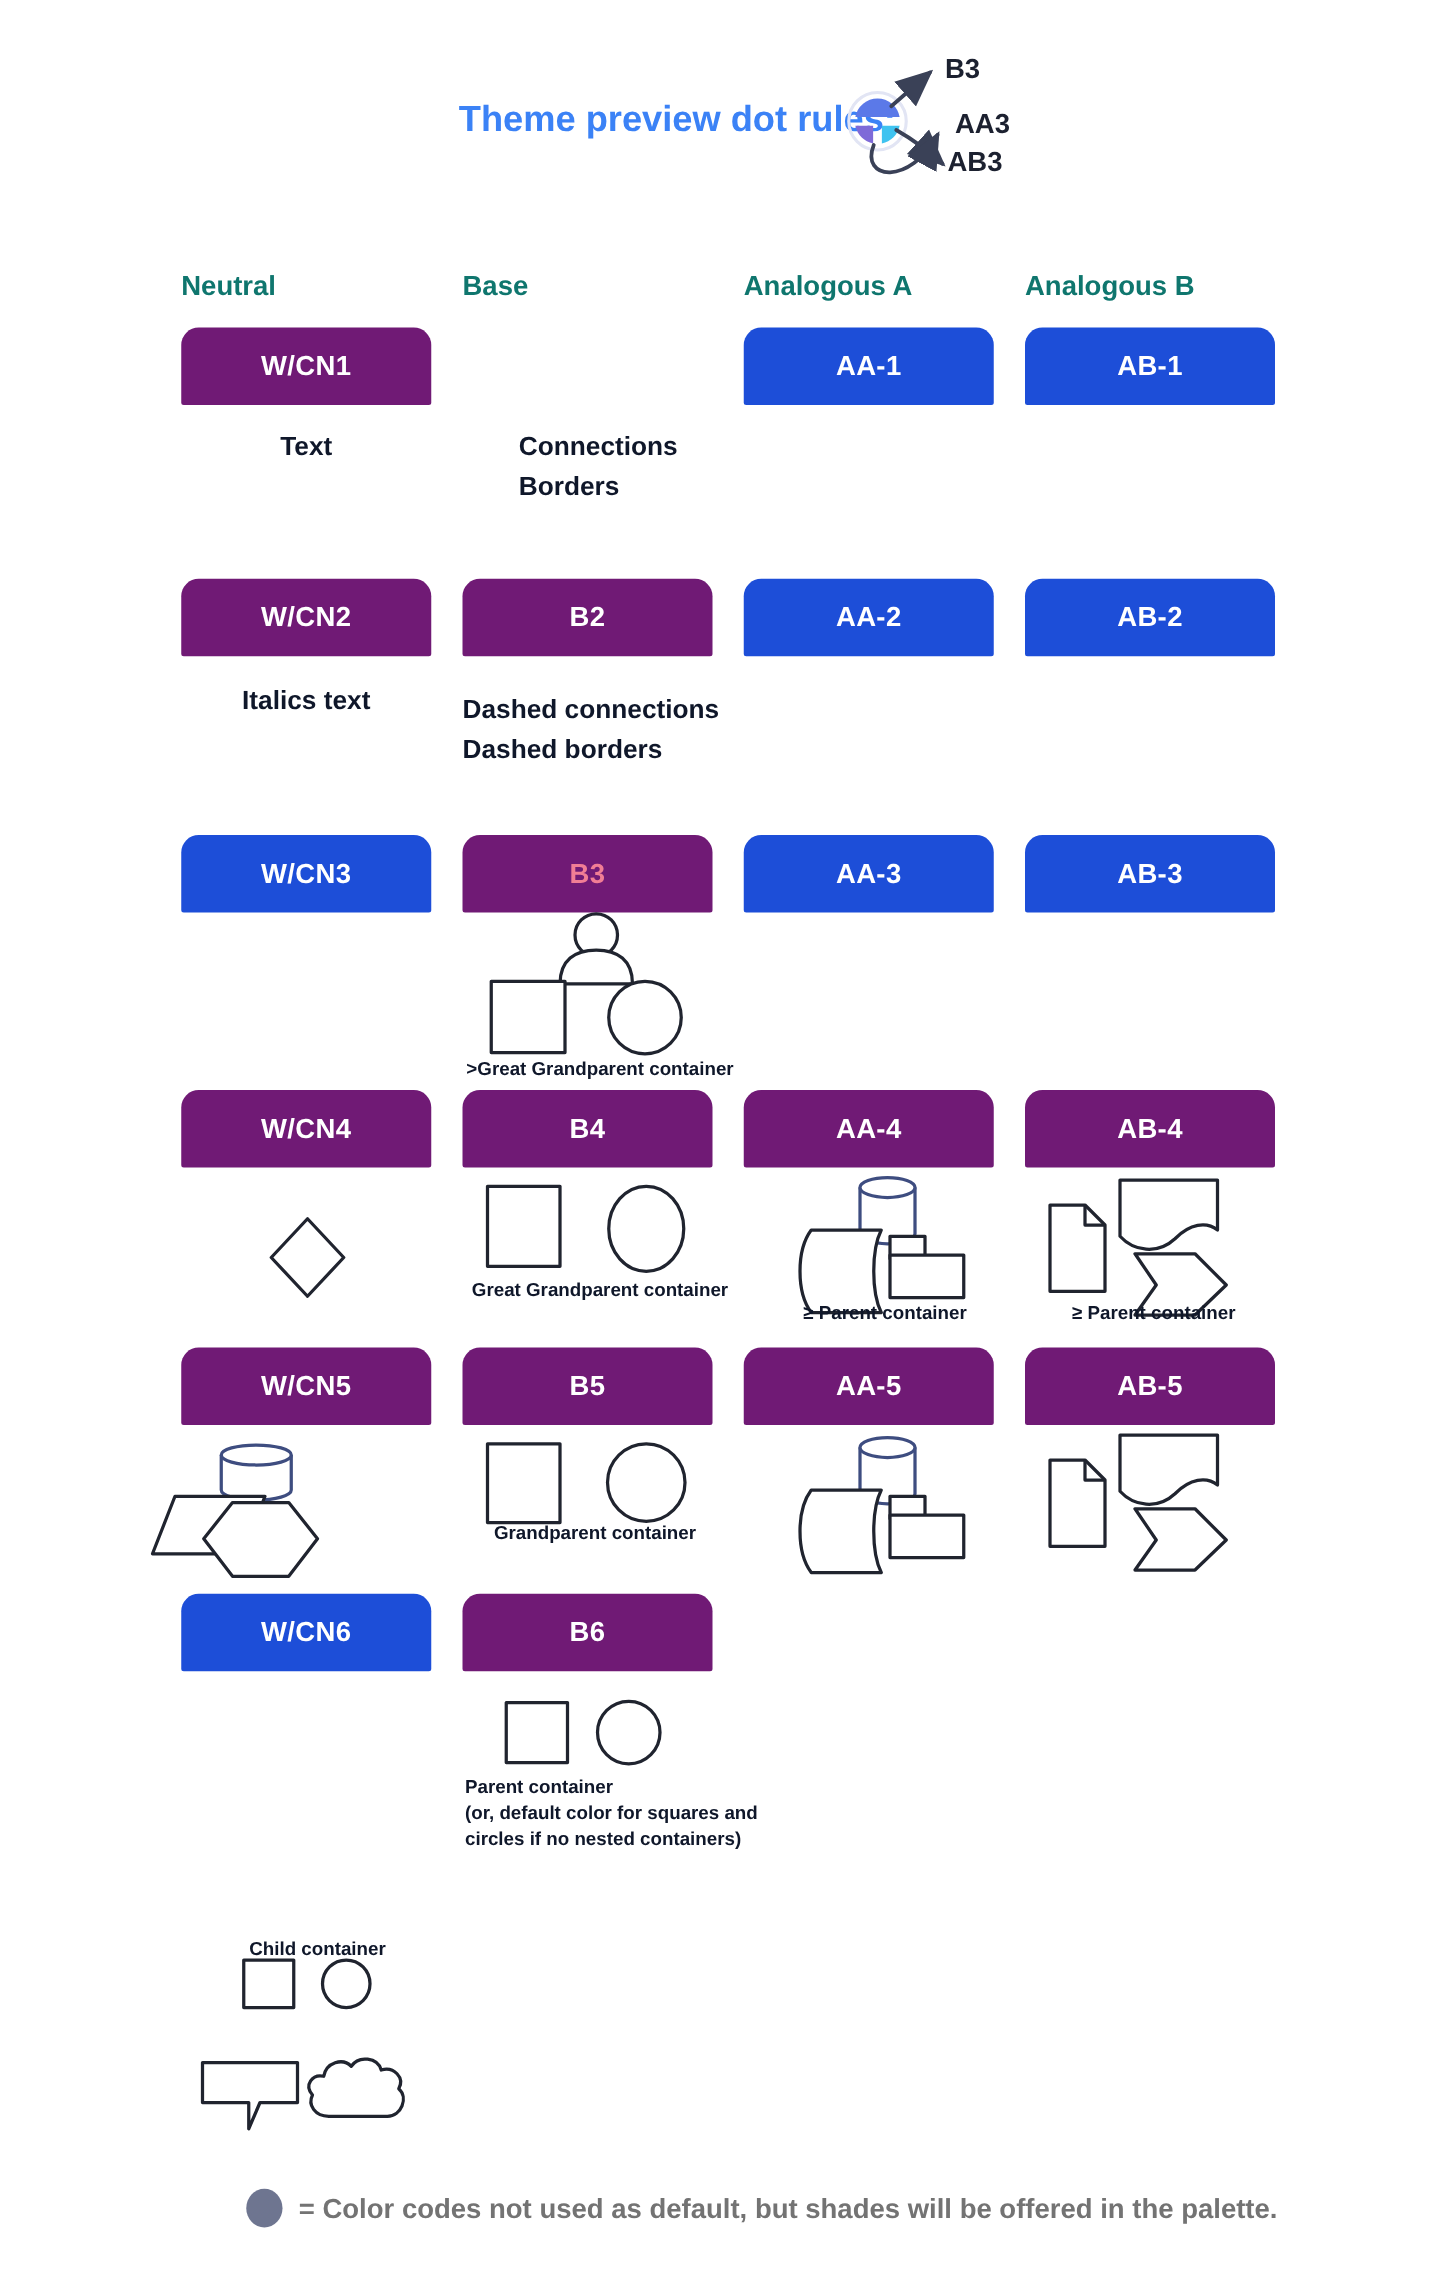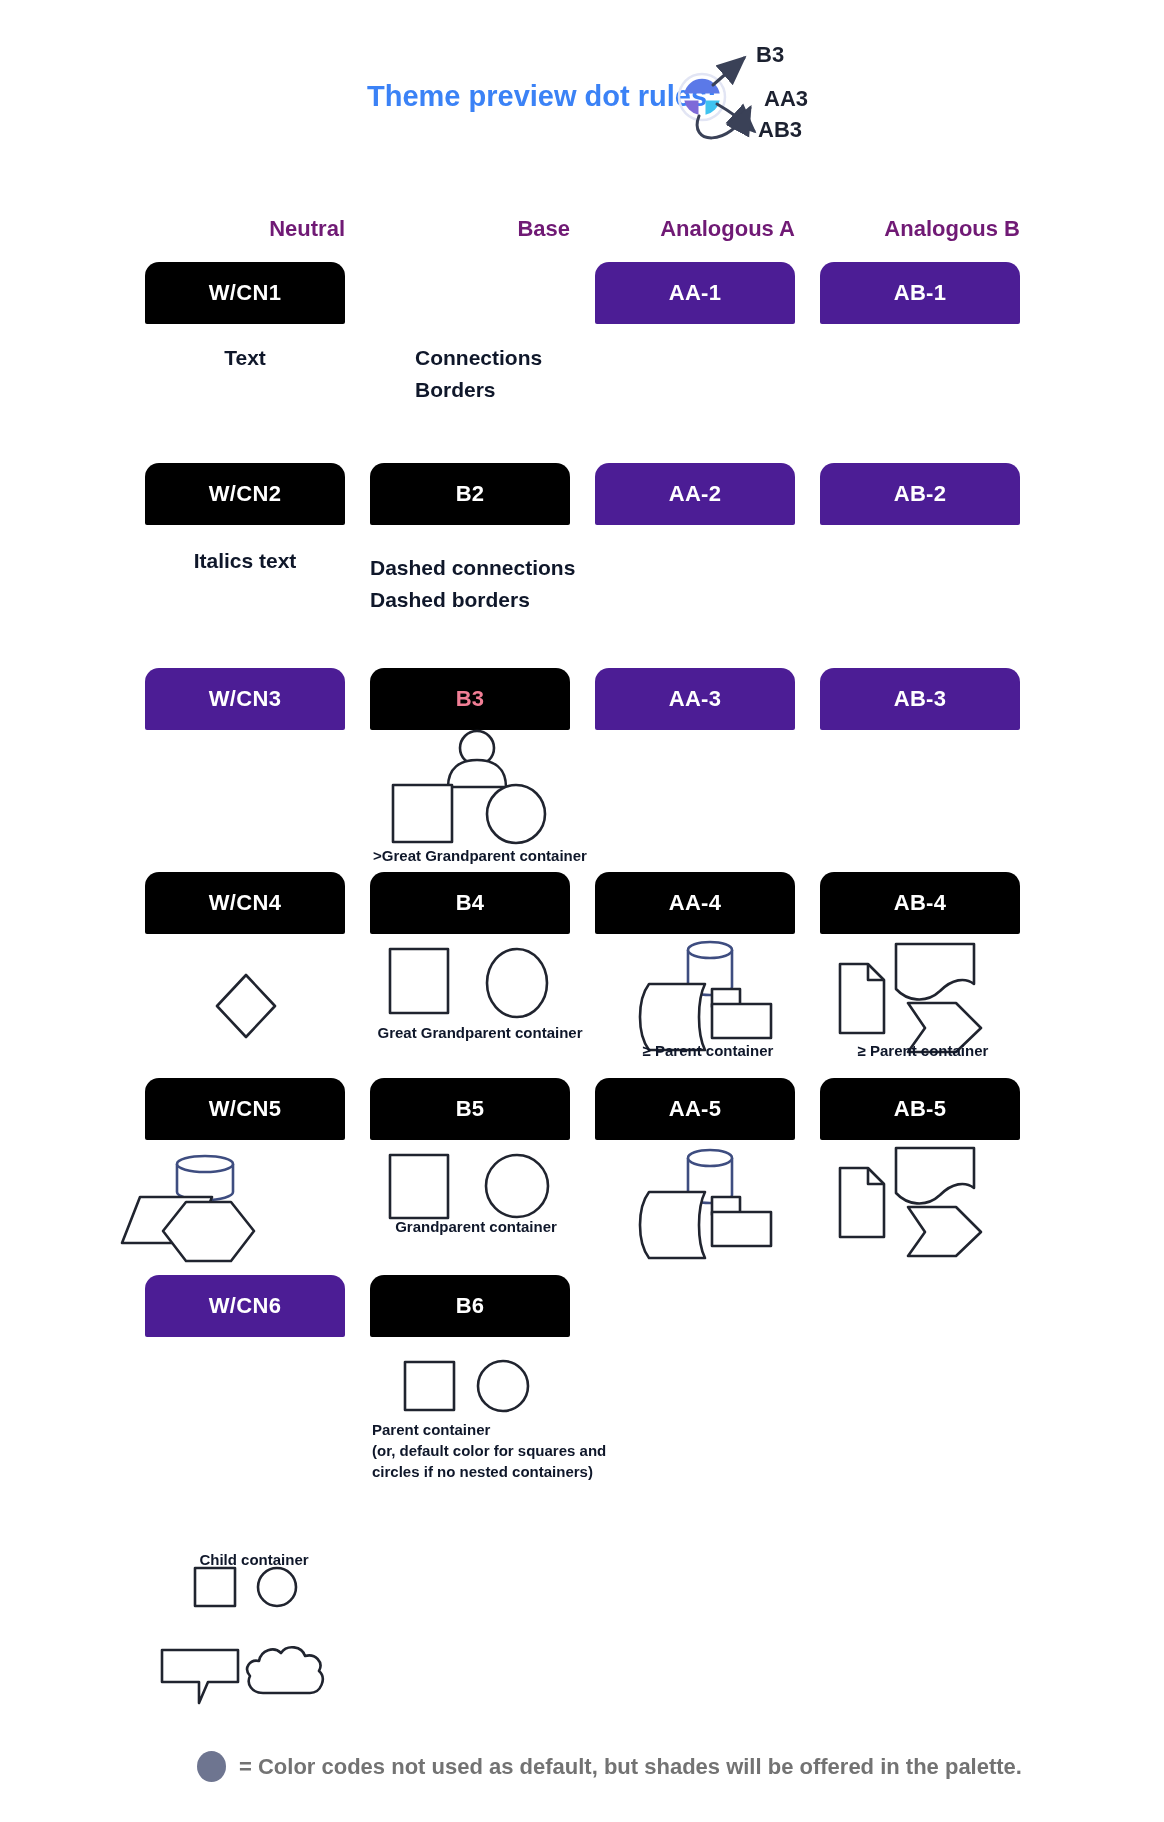--- a/index.html
+++ b/index.html
@@ -2,28 +2,28 @@
 <html><head>
 <meta charset="utf-8">
 <style>
   html,body{margin:0;padding:0;background:#fff}
   #canvas{position:relative;width:1164px;height:1822px;background:#ffffff;
           font-family:"Liberation Sans","DejaVu Sans",sans-serif;overflow:hidden}
 
   .title{position:absolute;left:367px;top:80px;font-size:29px;font-weight:600;color:#3b82f6}
   .dot-label{position:absolute;font-size:22px;font-weight:600;color:#1c2130}
 
-  .hdr{position:absolute;top:216px;width:200px;text-align:right;
-       font-size:22px;font-weight:700;color:#701a75}
+  .hdr{position:absolute;top:216px;width:200px;text-align:left;
+       font-size:22px;font-weight:700;color:#0f766e}
 
   .pill{position:absolute;width:200px;height:62px;border-radius:14px 14px 2px 2px;
         display:flex;align-items:center;justify-content:center;
         font-size:22px;font-weight:700;color:#ffffff;letter-spacing:.3px}
-  .dark{background:#000000}
-  .gray{background:#4c1d95}
+  .dark{background:#701a75}
+  .gray{background:#1d4ed8}
   .pink-text{color:#f17e95}
 
   .c1{left:145px}.c2{left:370px}.c3{left:595px}.c4{left:820px}
   .r1{top:262px}.r2{top:463px}.r3{top:668px}.r4{top:872px}
   .r5{top:1078px}.r6{top:1275px}.r7{top:1490px}
 
   .cap{position:absolute;font-weight:700;color:#0f172a}
   .cap-lg{font-size:21px;line-height:32px}
   .cap-sm{font-size:15px;line-height:21px}
   .tc{text-align:center}

